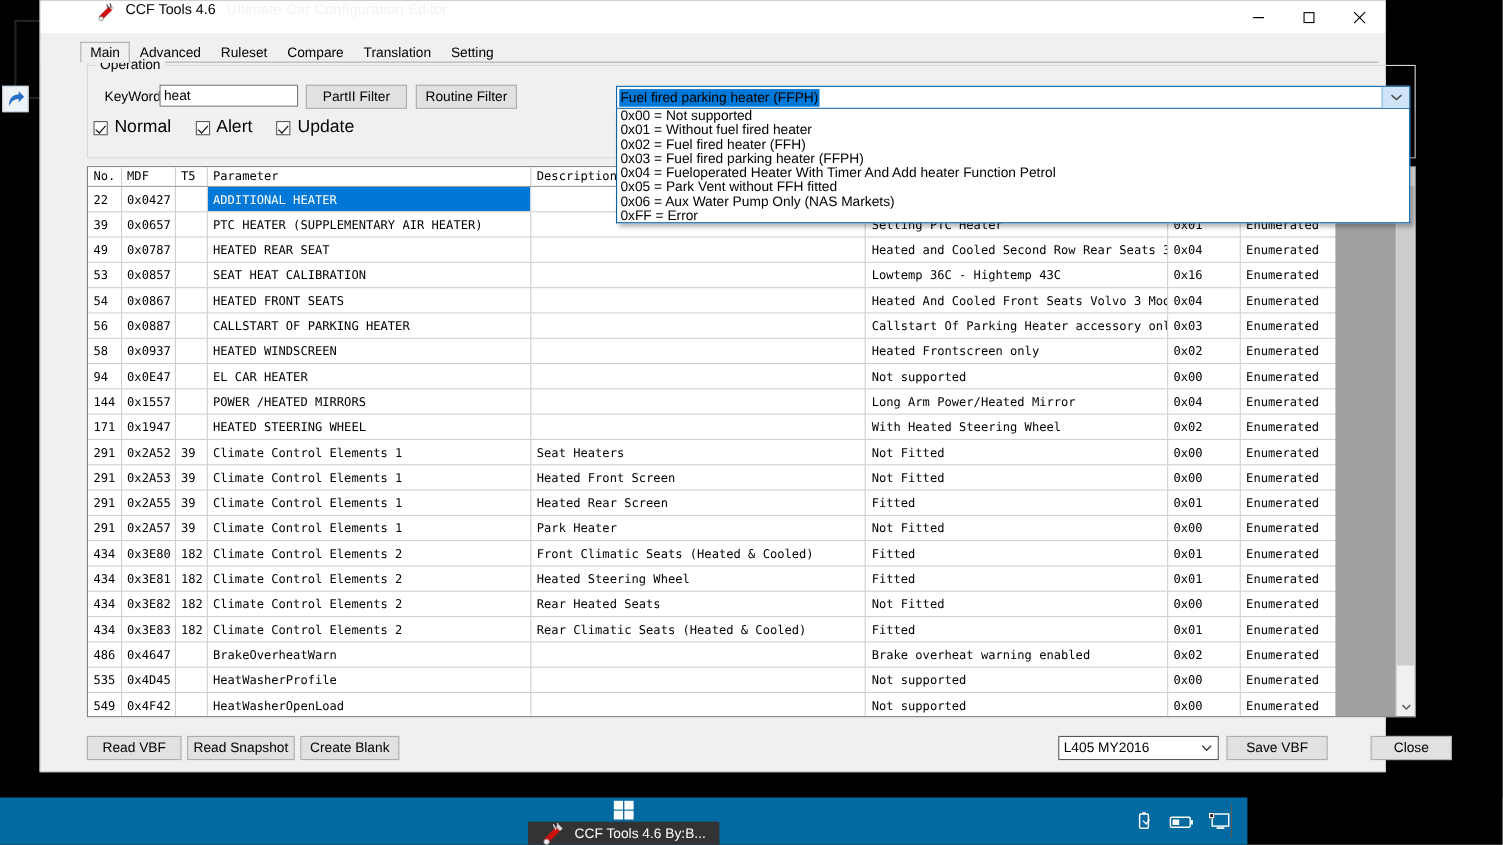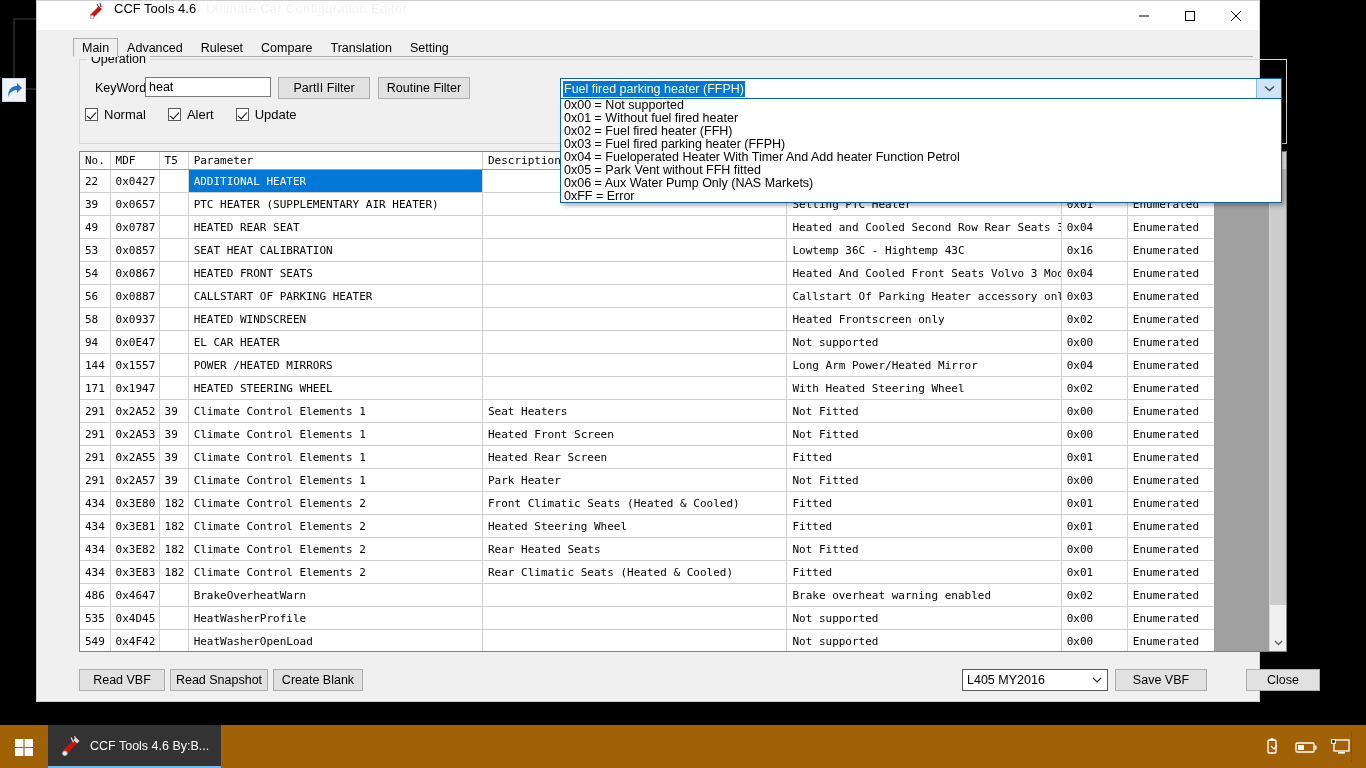--- a/index.html
+++ b/index.html
@@ -88,33 +88,33 @@
   .cbrow{position:absolute;left:48px;top:106px;display:flex;align-items:center;}
   .cbitem{display:flex;align-items:center;margin-right:22px;}
   .cbbox{
     width:13px;height:13px;border:1px solid #5a5a5a;background:#fff;
     position:relative;box-sizing:border-box;margin-right:6px;
   }
   .cbbox:after{
     content:"";position:absolute;left:3px;top:1px;width:4px;height:8px;
     border:solid #000;border-width:0 1.6px 1.6px 0;transform:rotate(42deg);
   }
-  .cblabel{font-size:13px;color:#000;}
+  .cblabel{font-size:16px;color:#000;}
 
   
   .combo-wrap{position:absolute;left:523px;top:77px;width:722px;height:21px;}
   .combo{
     position:absolute;left:0;top:0;width:722px;height:21px;
     border:1px solid #0a64ad;box-sizing:border-box;background:#fff;display:flex;align-items:stretch;
   }
   .combo-val{
     flex:1;display:flex;align-items:center;padding-left:2px;overflow:hidden;
   }
   .combo-val span{
-    background:#0078d7;color:#fef9c3;font-size:12.5px;line-height:16px;padding:0 1px;white-space:nowrap;
+    background:#0078d7;color:#000000;font-size:12.5px;line-height:16px;padding:0 1px;white-space:nowrap;
   }
   .combo-arrow{
     width:24px;background:#cfe4f7;border-left:1px solid #8ab8e0;
     display:flex;align-items:center;justify-content:center;
   }
   .popup{
     position:absolute;left:523px;top:98px;width:722px;height:104px;
     background:#fff;border:1px solid #0a64ad;border-top:none;box-sizing:border-box;
     z-index:40;overflow:hidden;
     box-shadow:3px 3px 4px rgba(0,0,0,.28);
@@ -167,22 +167,22 @@
   #btn-close{left:1176px;width:74px;margin-left:33px;}
   .model-combo{
     position:absolute;left:925px;top:668px;width:146px;height:22px;
     background:#fff;border:1px solid #5a5a5a;box-sizing:border-box;display:flex;align-items:center;
   }
   .model-combo .mv{flex:1;font-size:12.5px;color:#000;padding-left:4px;white-space:nowrap;}
   .model-combo .ma{width:20px;display:flex;align-items:center;justify-content:center;}
 
   
   .taskbar{
-    position:absolute;left:0;bottom:0;width:1366px;height:43px;background:#a16207;
-    display:flex;align-items:center;
+    position:absolute;left:0;bottom:0;width:1134px;height:43px;background:#0369a1;
+    display:flex;align-items:center;flex-direction:column;
   }
   .start{width:48px;height:43px;display:flex;align-items:center;justify-content:center;}
   .tb-item{
     height:43px;display:flex;align-items:center;padding:0 12px;background:#333333;
     border-bottom:2px solid #76b9ed;box-sizing:border-box;
   }
   .tb-item .tb-ico{width:22px;height:22px;margin-right:8px;display:flex;align-items:center;justify-content:center;}
   .tb-item .tb-lbl{font-size:12.5px;color:#fff;white-space:nowrap;}
   .tray{position:absolute;right:14px;top:0;height:43px;display:flex;align-items:center;gap:12px;}
   .tray svg{display:block;}

